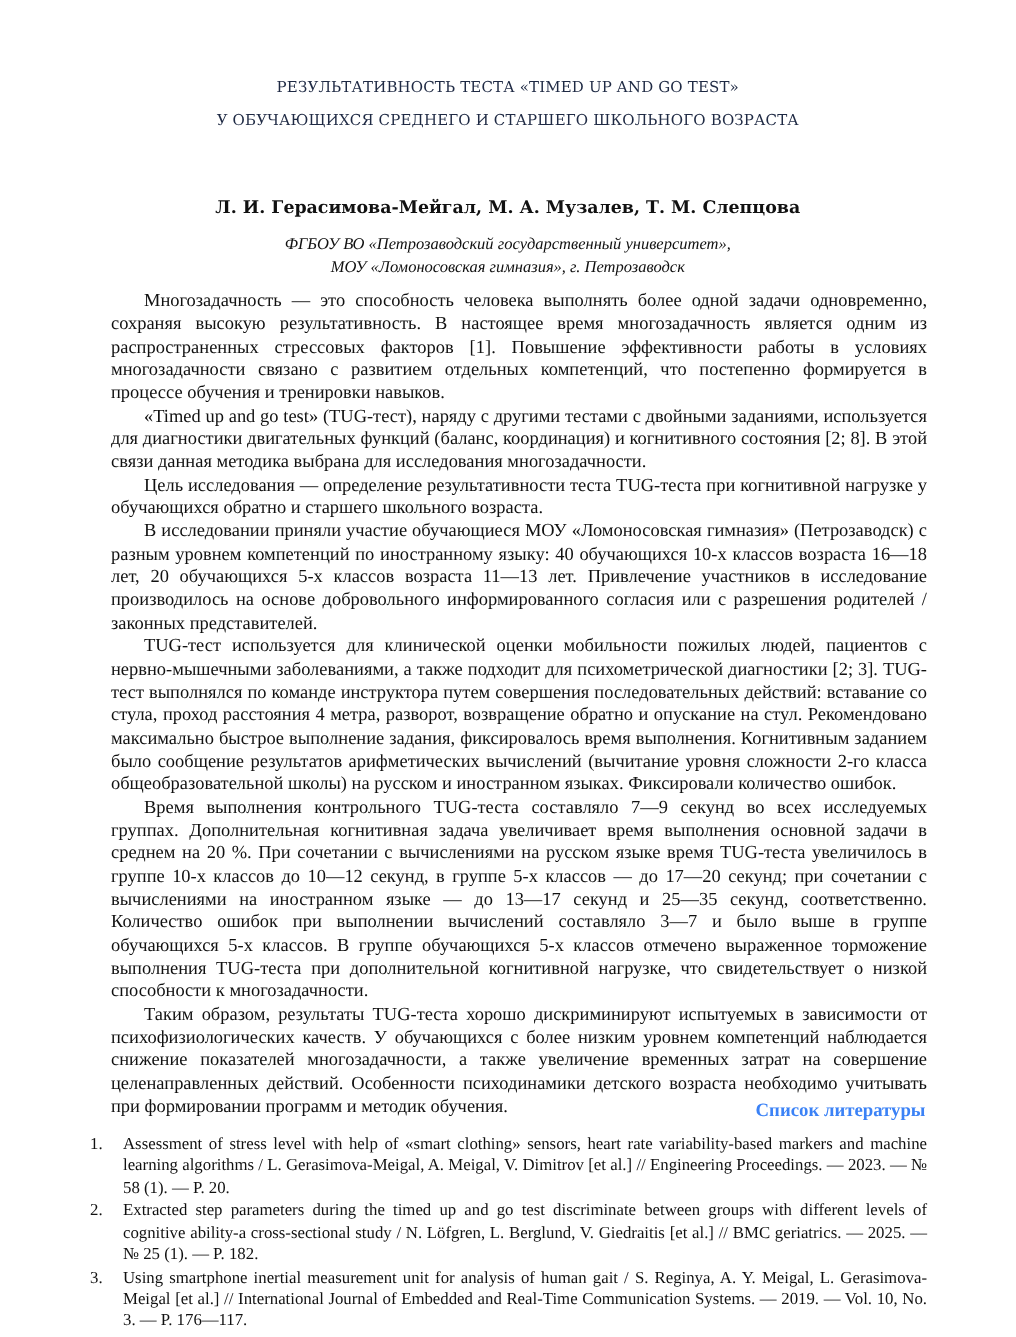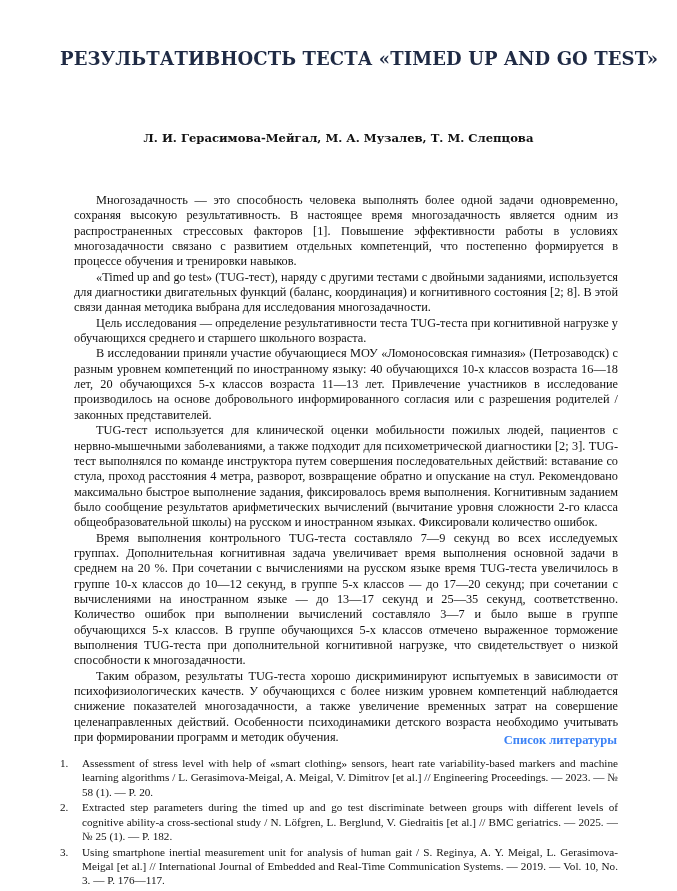--- a/index.html
+++ b/index.html
@@ -1,22 +1,22 @@
 <!DOCTYPE html>
 <html><head>
 <meta charset="utf-8">
 <style>
   html, body { margin: 0; padding: 0; background: #ffffff; }
   body { width: 677px; height: 891px; overflow: hidden; position: relative; }
   .page { position: absolute; left: 0; top: 0; width: 677px; height: 891px; background: #fff; }
   .title {
     position: absolute; left: 60px; top: 48px; width: 557px;
-    text-align: right; color: #1f2a44;
-    font-family: "DejaVu Serif", serif; font-weight: bold;
-    font-size: 18px; line-height: 21.5px; letter-spacing: 0.1px;
+    text-align: center; color: #1f2a44;
+    font-family: "DejaVu Serif", serif; font-weight: normal;
+    font-size: 10px; line-height: 21.5px; letter-spacing: 0.1px;
   }
   .title div { white-space: nowrap; }
   .authors {
     position: absolute; left: 60px; top: 131px; width: 557px; text-align: center;
     font-family: "DejaVu Serif", serif; font-weight: bold; font-size: 11.6px; color: #111;
     white-space: nowrap;
   }
   .affil {
     position: absolute; left: 60px; top: 156px; width: 557px; text-align: center;
     font-family: "Liberation Serif", serif; font-style: italic; font-size: 11px; line-height: 14.5px; color: #111;
@@ -37,29 +37,34 @@
   .refs li { position: relative; padding-left: 25px; text-align: justify; margin-bottom: 1.5px; }
   .refs li .num { position: absolute; left: 3px; top: 0; }
 </style>
 </head>
 <body>
 
 <div class="page">
 
   <div class="title">
     <div>РЕЗУЛЬТАТИВНОСТЬ ТЕСТА «TIMED UP AND GO TEST»</div>
+    <div>У ОБУЧАЮЩИХСЯ СРЕДНЕГО И СТАРШЕГО ШКОЛЬНОГО ВОЗРАСТА</div>
   </div>
 
   <div class="authors">Л. И. Герасимова-Мейгал, М. А. Музалев, Т. М. Слепцова</div>
 
+  <div class="affil">
+    <div>ФГБОУ ВО «Петрозаводский государственный университет»,</div>
+    <div>МОУ «Ломоносовская гимназия», г. Петрозаводск</div>
+  </div>
 
   <div class="body">
     <p>Многозадачность — это способность человека выполнять более одной задачи одновременно, сохра­няя высокую результативность. В настоящее время многозадачность является одним из распространен­ных стрессовых факторов [1]. Повышение эффективности работы в условиях многозадачности связано с развитием отдельных компетенций, что постепенно формируется в процессе обучения и тренировки навыков.</p>
     <p>«Timed up and go test» (TUG-тест), наряду с другими тестами с двойными заданиями, используется для диагностики двигательных функций (баланс, координация) и когнитивного состояния [2; 8]. В этой связи данная методика выбрана для исследования многозадачности.</p>
-    <p>Цель исследования — определение результативности теста TUG-теста при когнитивной нагрузке у обучающихся среднего и старшего школьного возраста.</p>
+    <p>Цель исследования — определение результативности теста TUG-теста при когнитивной нагрузке у обучающихся обратно и старшего школьного возраста.</p>
     <p>В исследовании приняли участие обучающиеся МОУ «Ломоносовская гимназия» (Петрозаводск) с разным уровнем компетенций по иностранному языку: 40 обучающихся 10-х классов возраста 16—18 лет, 20 обучающихся 5-х классов возраста 11—13 лет. Привлечение участников в исследование производилось на основе добровольного информированного согласия или с разрешения родите­лей / законных представителей.</p>
     <p>TUG-тест используется для клинической оценки мобильности пожилых людей, пациентов с нервно-мышечными заболеваниями, а также подходит для психометрической диагностики [2; 3]. TUG-тест вы­полнялся по команде инструктора путем совершения последовательных действий: вставание со стула, проход расстояния 4 метра, разворот, возвращение обратно и опускание на стул. Рекомендовано макси­мально быстрое выполнение задания, фиксировалось время выполнения. Когнитивным заданием было сообщение результатов арифметических вычислений (вычитание уровня сложности 2-го класса общеоб­разовательной школы) на русском и иностранном языках. Фиксировали количество ошибок.</p>
     <p>Время выполнения контрольного TUG-теста составляло 7—9 секунд во всех исследуемых группах. Дополнительная когнитивная задача увеличивает время выполнения основной задачи в среднем на 20 %. При сочетании с вычислениями на русском языке время TUG-теста увеличилось в группе 10-х классов до 10—12 секунд, в группе 5-х классов — до 17—20 секунд; при сочетании с вычислениями на ино­странном языке — до 13—17 секунд и 25—35 секунд, соответственно. Количество ошибок при выпол­нении вычислений составляло 3—7 и было выше в группе обучающихся 5-х классов. В группе обучаю­щихся 5-х классов отмечено выраженное торможение выполнения TUG-теста при дополнительной ког­нитивной нагрузке, что свидетельствует о низкой способности к многозадачности.</p>
     <p>Таким образом, результаты TUG-теста хорошо дискриминируют испытуемых в зависимости от пси­хофизиологических качеств. У обучающихся с более низким уровнем компетенций наблюдается сниже­ние показателей многозадачности, а также увеличение временных затрат на совершение целенаправлен­ных действий. Особенности психодинамики детского возраста необходимо учитывать при формирова­нии программ и методик обучения.</p>
   </div>
 
   <div class="refs-title">Список литературы</div>
 
   <ol class="refs">
     <li>

